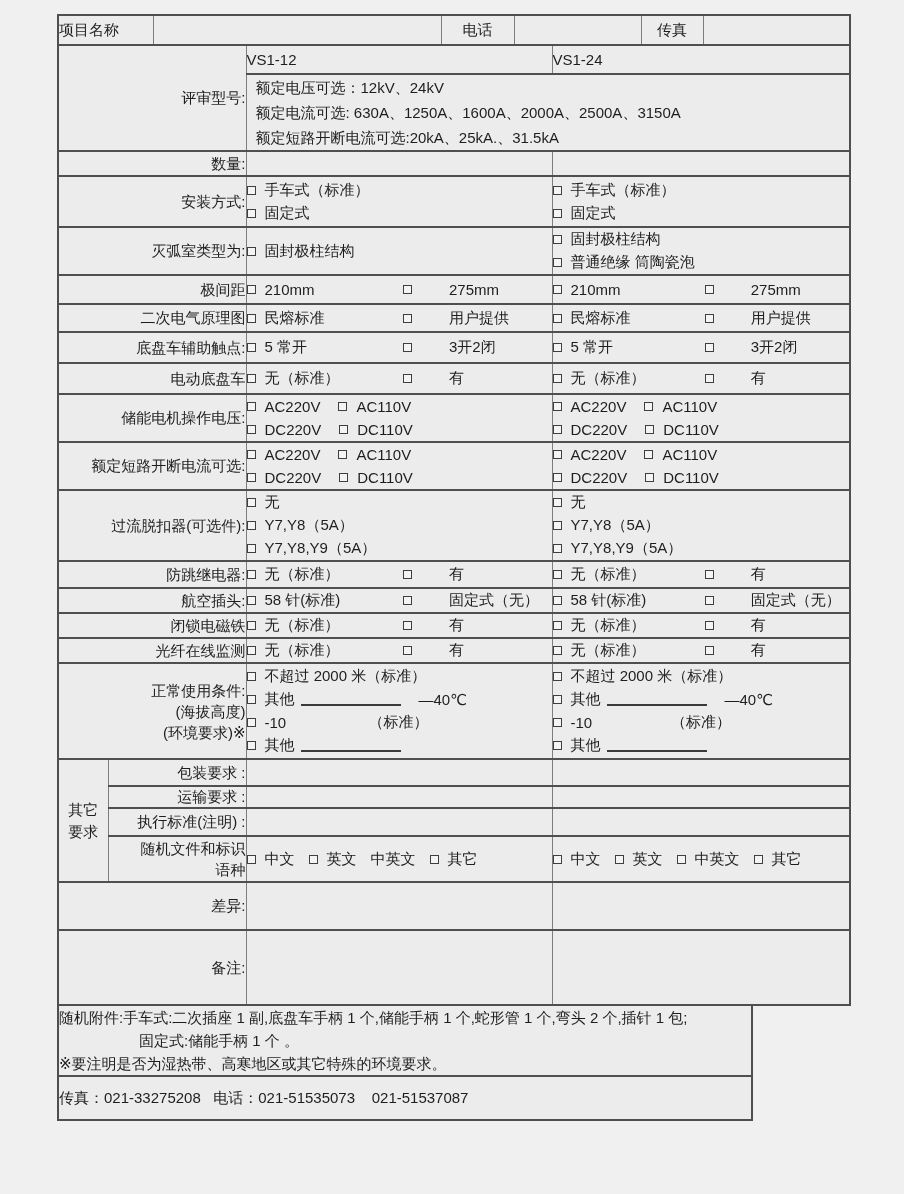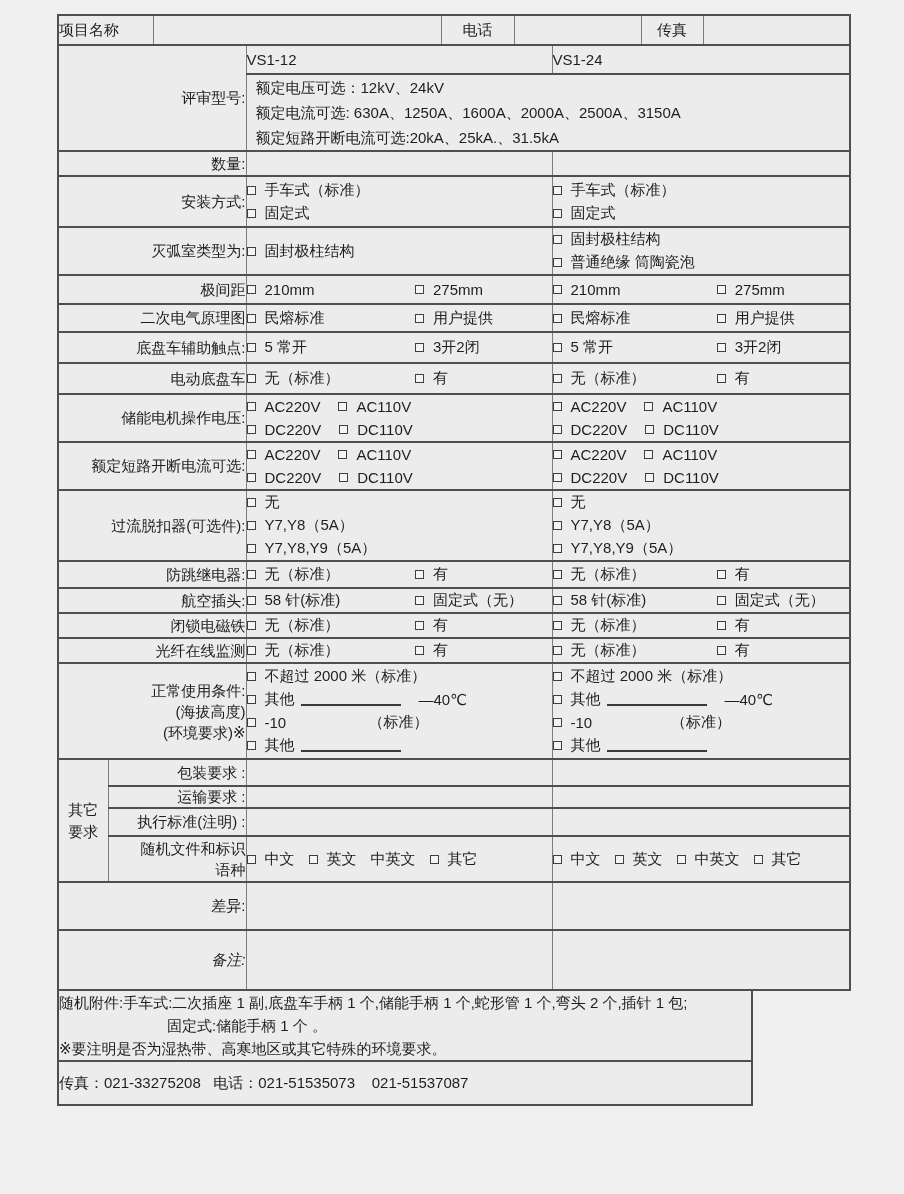--- a/index.html
+++ b/index.html
@@ -36,42 +36,42 @@
   .lbl{text-align:right;padding:2px 6px 2px 2px;line-height:20px;}
   .cntr{text-align:center;}
   .lpad{padding-left:10px;}
   .optcell{padding:2px 4px 2px 10px;}
   .vtop{vertical-align:top;padding-top:3px;}
   .vbot{vertical-align:bottom;padding-bottom:5px;}
   .optline{display:flex;align-items:center;min-height:23px;}
   .opt{display:inline-flex;align-items:center;white-space:nowrap;}
   .optline .opt + .opt{margin-left:18px;}
   .optline.wide .opt:first-child{width:50%;}
-  .optline.wide .opt + .opt{margin-left:16px;}
+  .optline.wide .opt + .opt{margin-left:4px;gap:28px;}
   .optline.mid .opt:first-child{width:40%;}
   .optline.mid .opt + .opt{margin-left:0;}
   .optline.gap14 .opt + .opt{margin-left:14px;}
   .opt.right{margin-left:auto;padding-right:4px;}
   .cb{
     width:9px;height:9px;flex:none;display:inline-block;
     border:1px solid var(--cb_border,#3f3f3f);background:#f4f4f4;margin-right:9px;
   }
   .uline{display:inline-block;width:100px;height:13px;border-bottom:2px solid #3a3a3a;margin-left:6px;}
   .speclines div{line-height:25px;padding-left:9px;text-align:left;}
   .vlabel{text-align:center;line-height:22px;}
   .lbl2{text-align:right;padding:2px 6px;line-height:21px;}
   
   .h30>td{height:30px;} .h29>td{height:29px;} .h77>td{height:77px;}
   .h25>td{height:25px;} .h51>td{height:51px;} .h46>td{height:46px;}
   .h28>td{height:28px;} .h31>td{height:31px;} .h48>td{height:48px;}
   .h71>td{height:71px;} .h27>td{height:27px;} .h24>td{height:24px;}
   .h96>td{height:96px;} .h26>td{height:22px;} .h44>td{height:44px;}
-  .h60>td{height:60px;font-style:italic;}
+  .h60>td{height:75px;}
   .notes{padding:6px 8px 8px 8px;line-height:23px;text-align:left;vertical-align:top;}
-  .notes .indent{padding-left:108px;}
+  .notes .indent{padding-left:80px;}
   .contact{padding-left:9px;white-space:pre;text-align:left;}
 </style>
 </head>
 <body>
 
 <div class="sheet">
 
 
   <table class="tbl">
     <colgroup>

